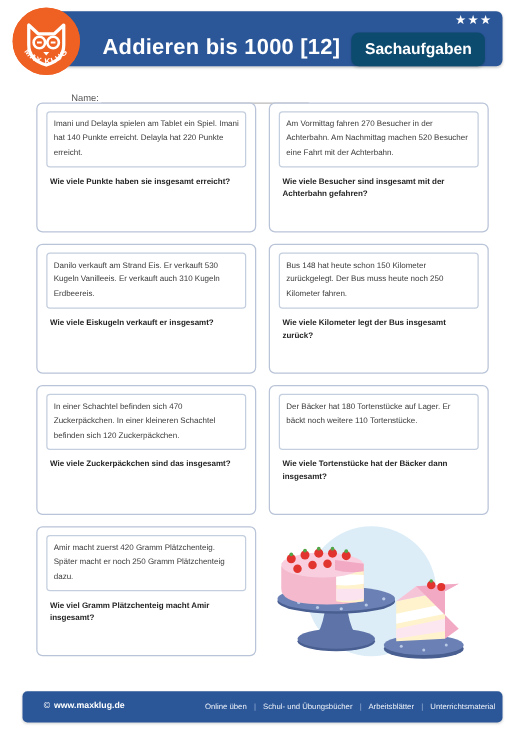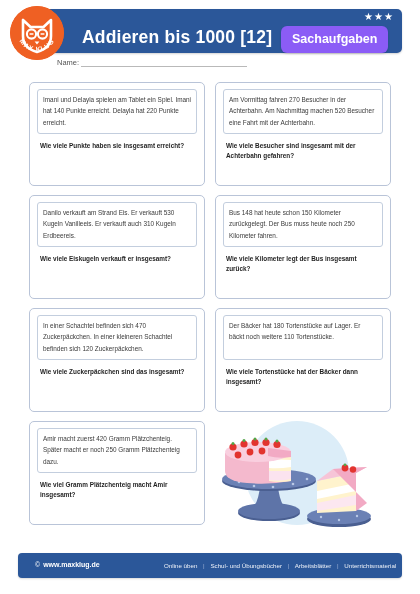--- a/index.html
+++ b/index.html
@@ -57,21 +57,21 @@
     top: 2px;
     font-size: 10px;
     color: #ffffff;
     letter-spacing: 1px;
     line-height: 12px;
   }
   .header-badge {
     position: absolute;
     left: 281px;
     top: 26px;
-    background: #8b5cf6;
+    background: #0c4a6e;
     color: #ffffff;
     font-size: 12.5px;
     font-weight: bold;
     padding: 6px 11px 7px 11px;
     border-radius: 6px;
     white-space: nowrap;
     box-shadow: 0 1px 2px rgba(0,0,0,0.15);
   }
 
   
@@ -93,20 +93,21 @@
     top: 58px;
     width: 190px;
     font-size: 7.5px;
     color: #555;
     display: flex;
     align-items: flex-end;
   }
   .name-label {
     white-space: nowrap;
     padding-right: 2px;
+    margin-top: 16px;
   }
   .name-line {
     flex: 1;
     border-bottom: 1px solid #b9b9b9;
     height: 8px;
   }
 
   
   .grid {
     position: absolute;

